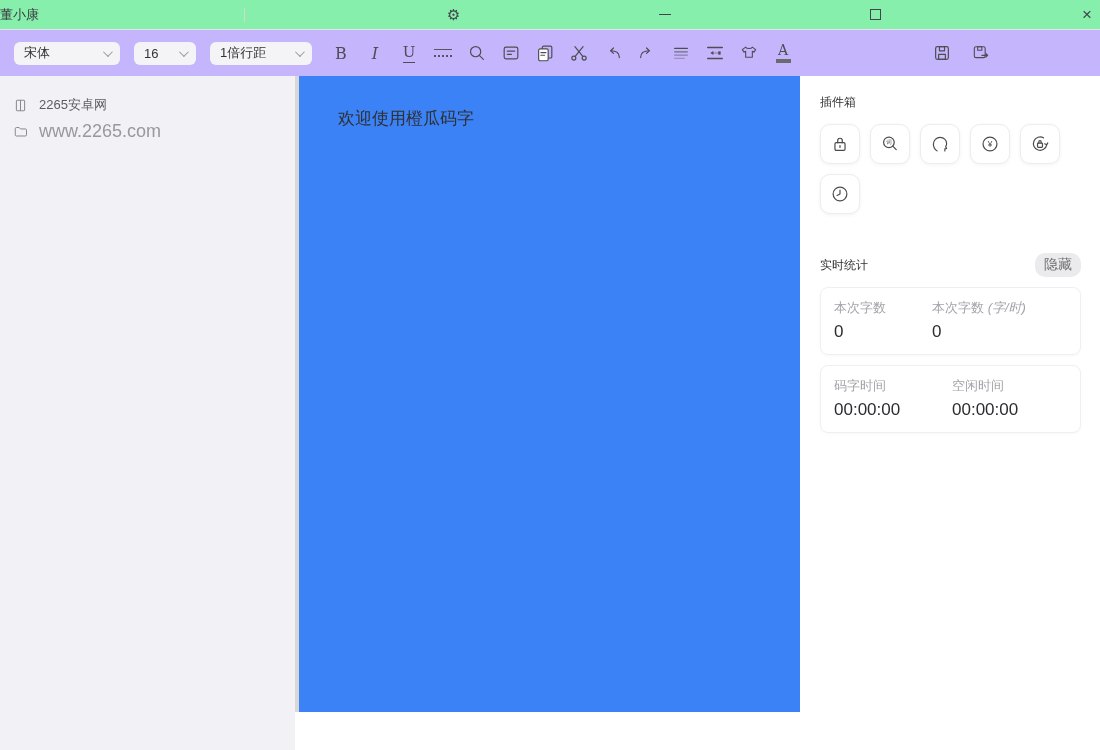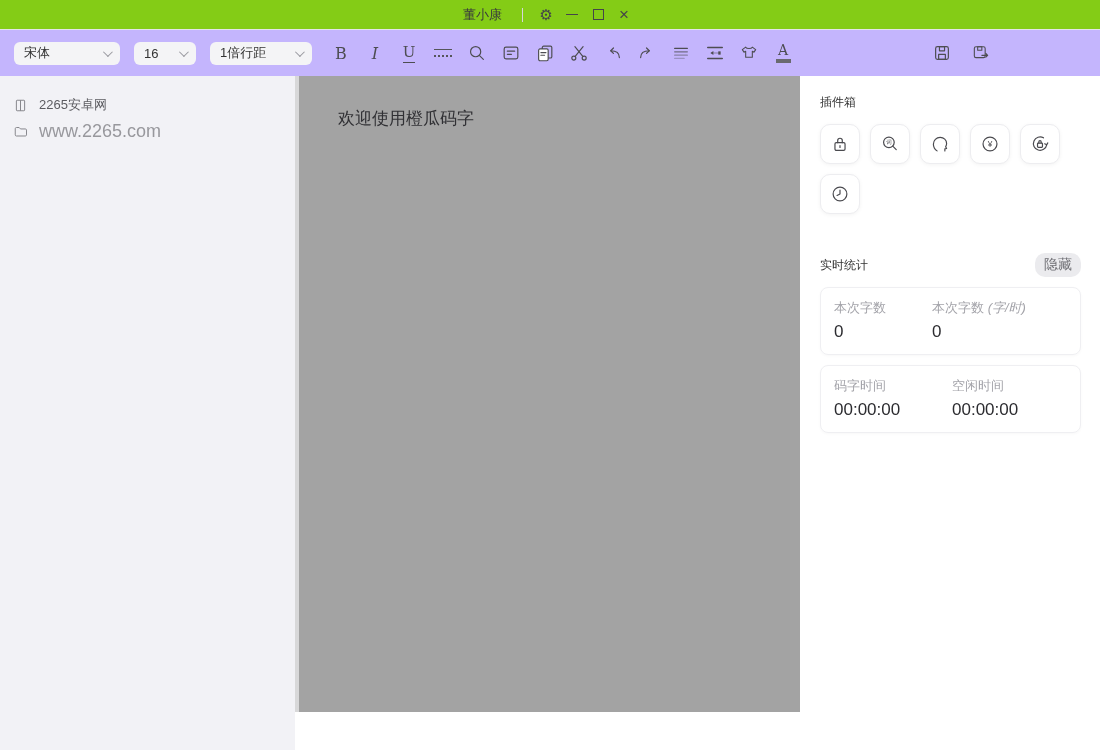--- a/index.html
+++ b/index.html
@@ -1,21 +1,21 @@
 <!DOCTYPE html>
 <html><head>
 <meta charset="utf-8">
 <style>
   * { margin:0; padding:0; box-sizing:border-box; }
   html,body { width:1100px; height:750px; overflow:hidden;
     font-family:"Liberation Sans", sans-serif; background:#fff; }
 
   
-  .titlebar { height:30px; background:#84cc16; border-bottom:1px solid #e4e4e7;
-    display:flex; align-items:center; justify-content:center; }
+  .titlebar { height:30px; background:#86efac; border-bottom:1px solid #e4e4e7;
+    display:flex; align-items:center; justify-content:space-between; }
   .titlebar .username { font-size:13px; color:#38383c; margin-right:10px; }
   .titlebar .tb-sep { width:1px; height:14px; background:#d6d6d9; margin:0 10px; }
   .winbtn { width:26px; height:26px; display:flex; align-items:center; justify-content:center;
     color:#454549; cursor:default; }
   .gear-glyph { font-size:15px; }
   .min-glyph { width:12px; height:0; border-top:1.4px solid #454549; display:block; }
   .max-glyph { width:11px; height:11px; border:1.4px solid #454549; display:block; }
   .close-glyph { font-size:17px; line-height:1; }
 
   
@@ -44,21 +44,21 @@
   
   .body-row { display:flex; height:674px; background:#fff; }
   .sidebar { width:295px; height:674px; background:#f2f2f6; padding-top:16px; }
   .side-item { height:26px; display:flex; align-items:center; gap:11px; padding:0 13px; cursor:default; }
   .side-item svg { stroke:#85858a; fill:none; stroke-width:1.3; }
   .side-label-1 { font-size:13px; color:#5c5c61; }
   .side-label-2 { font-size:18px; color:#98989d; }
   .splitter { width:4px; height:636px; background:#d8d8d9; cursor:col-resize; }
   .right-col { flex:1; display:flex; flex-direction:column; }
   .inner-row { display:flex; height:636px; }
-  .editor { width:501px; height:636px; background:#a3a3a3; padding:30px 20px 0 39px; cursor:text; }
+  .editor { width:501px; height:636px; background:#3b82f6; padding:30px 20px 0 39px; cursor:text; }
   .editor-text { font-family:"DejaVu Serif", serif; font-size:17px; color:#303034; line-height:24px; }
 
   
   .rightpanel { flex:1; background:#fff; padding:18px 19px 0 20px; }
   .section-title { font-size:12px; color:#333; }
   .plugin-grid { margin-top:13px; display:flex; flex-wrap:wrap; gap:10px; width:250px; }
   .plugin-card { width:40px; height:40px; background:#fff; border:1px solid #ededf0; border-radius:10px;
     box-shadow:0 1px 4px rgba(0,0,0,0.05); display:flex; align-items:center; justify-content:center;
     cursor:pointer; }
   .plugin-card svg { stroke:#4a4a4f; fill:none; stroke-width:1.3; stroke-linecap:round; stroke-linejoin:round; }

